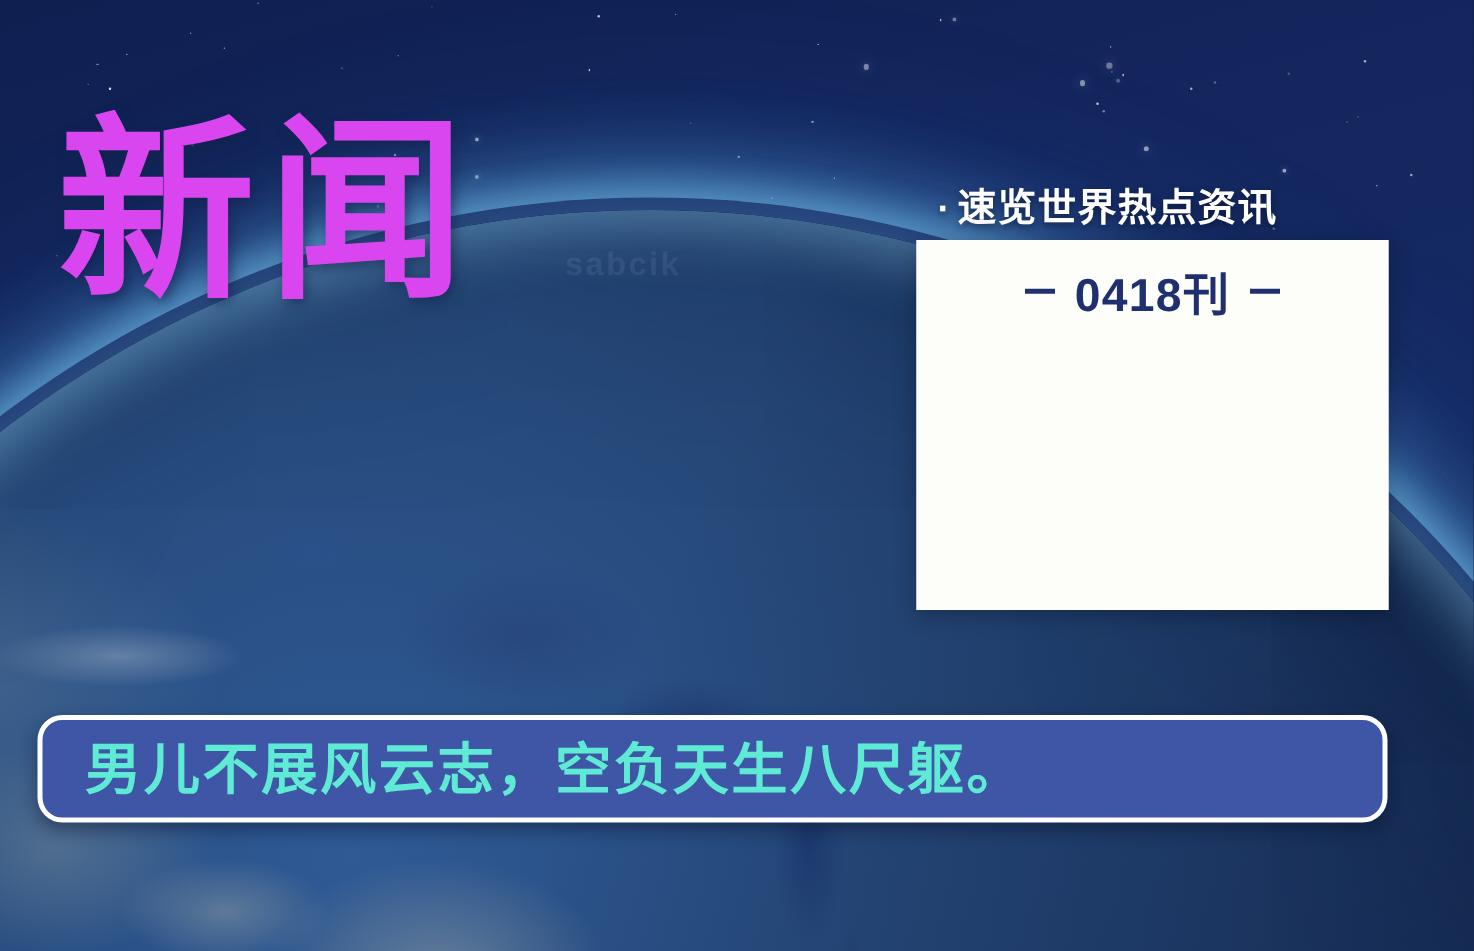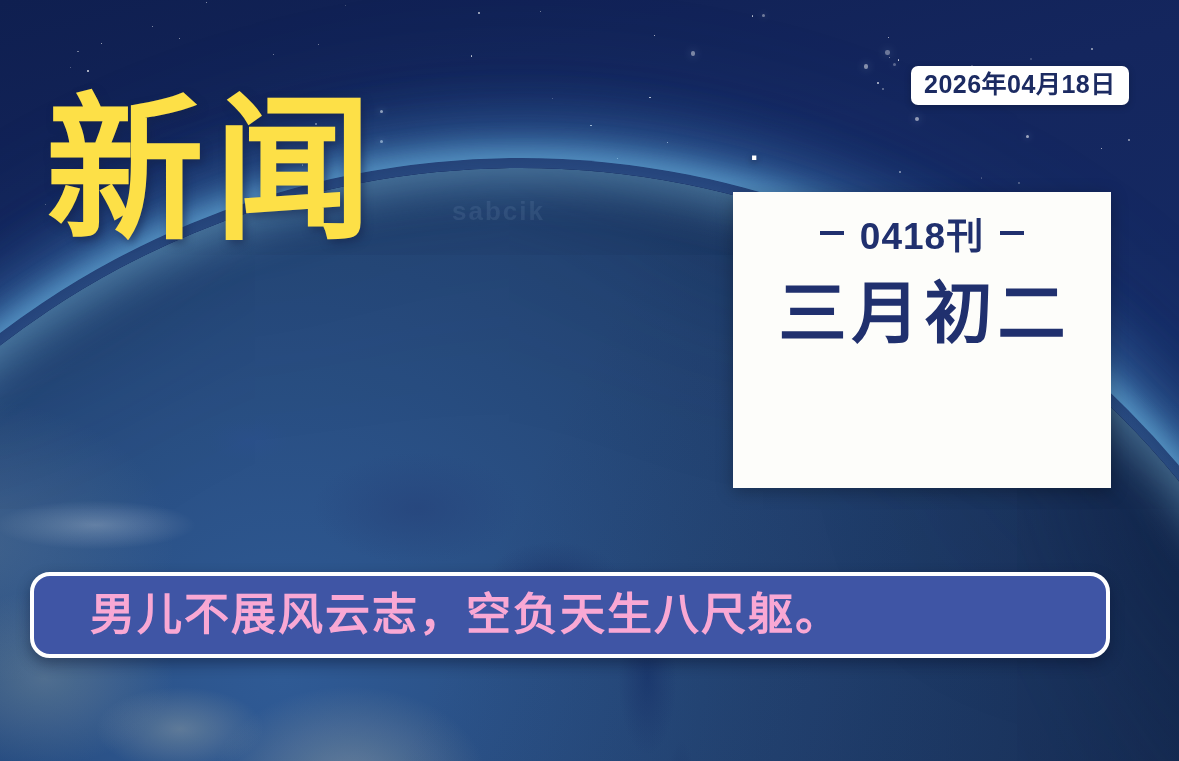--- a/index.html
+++ b/index.html
@@ -133,21 +133,21 @@
     text-shadow: 0 3px 10px rgba(0,0,0,0.35);
     white-space: nowrap;
   }
   .title-line2 {
     margin-top: -6px;
     margin-left: -12px;
     font-size: 158px;
     line-height: 1.02;
     font-weight: 700;
     letter-spacing: 10px;
-    color: #fde047;
+    color: #d946ef;
     text-shadow: 3px 4px 9px rgba(20,35,75,0.55);
     white-space: nowrap;
   }
 
   
   .watermark {
     position: absolute;
     left: 452px;
     top: 196px;
     font-size: 26px;
@@ -272,28 +272,27 @@
     box-sizing: border-box;
     background: #3f55a5;
     border: 4px solid #ffffff;
     border-radius: 20px;
     z-index: 9;
     display: flex;
     align-items: center;
     box-shadow: 0 6px 14px rgba(6,14,40,0.42);
   }
   .quote-text {
-    color: #f9a8d4;
+    color: #5eead4;
     font-size: 45px;
     font-weight: 700;
     letter-spacing: 2px;
-    padding-left: 56px;
+    padding-left: 34px;
     white-space: nowrap;
     line-height: 1;
-    font-family: Liberation Serif, serif;
   }
 </style>
 </head>
 <body>
 
 <div id="poster">
 
   <div class="space-bg"></div>
   <div class="nebula"></div>
   <div class="stars" id="starfield">
@@ -468,32 +467,31 @@
     <div class="earth-shade"></div>
     <div class="earth-limb"></div>
   </div>
 
   <div class="watermark">sabcik</div>
 
   <div class="title-block">
     <div class="title-line2">新闻</div>
   </div>
 
-  <div class="date-pill">2026年04月18日</div>
 
   <div class="tagline">
     <span class="tagline-dot">·</span>
+    <span class="tagline-rest">速览世界热点资讯</span>
   </div>
 
   <div class="info-card">
     <div class="issue-row">
       <span class="issue-dash"></span>
       <span>0418刊</span>
       <span class="issue-dash"></span>
     </div>
-    <div class="lunar">三月初二</div>
   </div>
 
   <div class="quote-bar">
     <div class="quote-text">男儿不展风云志，空负天生八尺躯。</div>
   </div>
 
 </div>
 
 </body></html>

